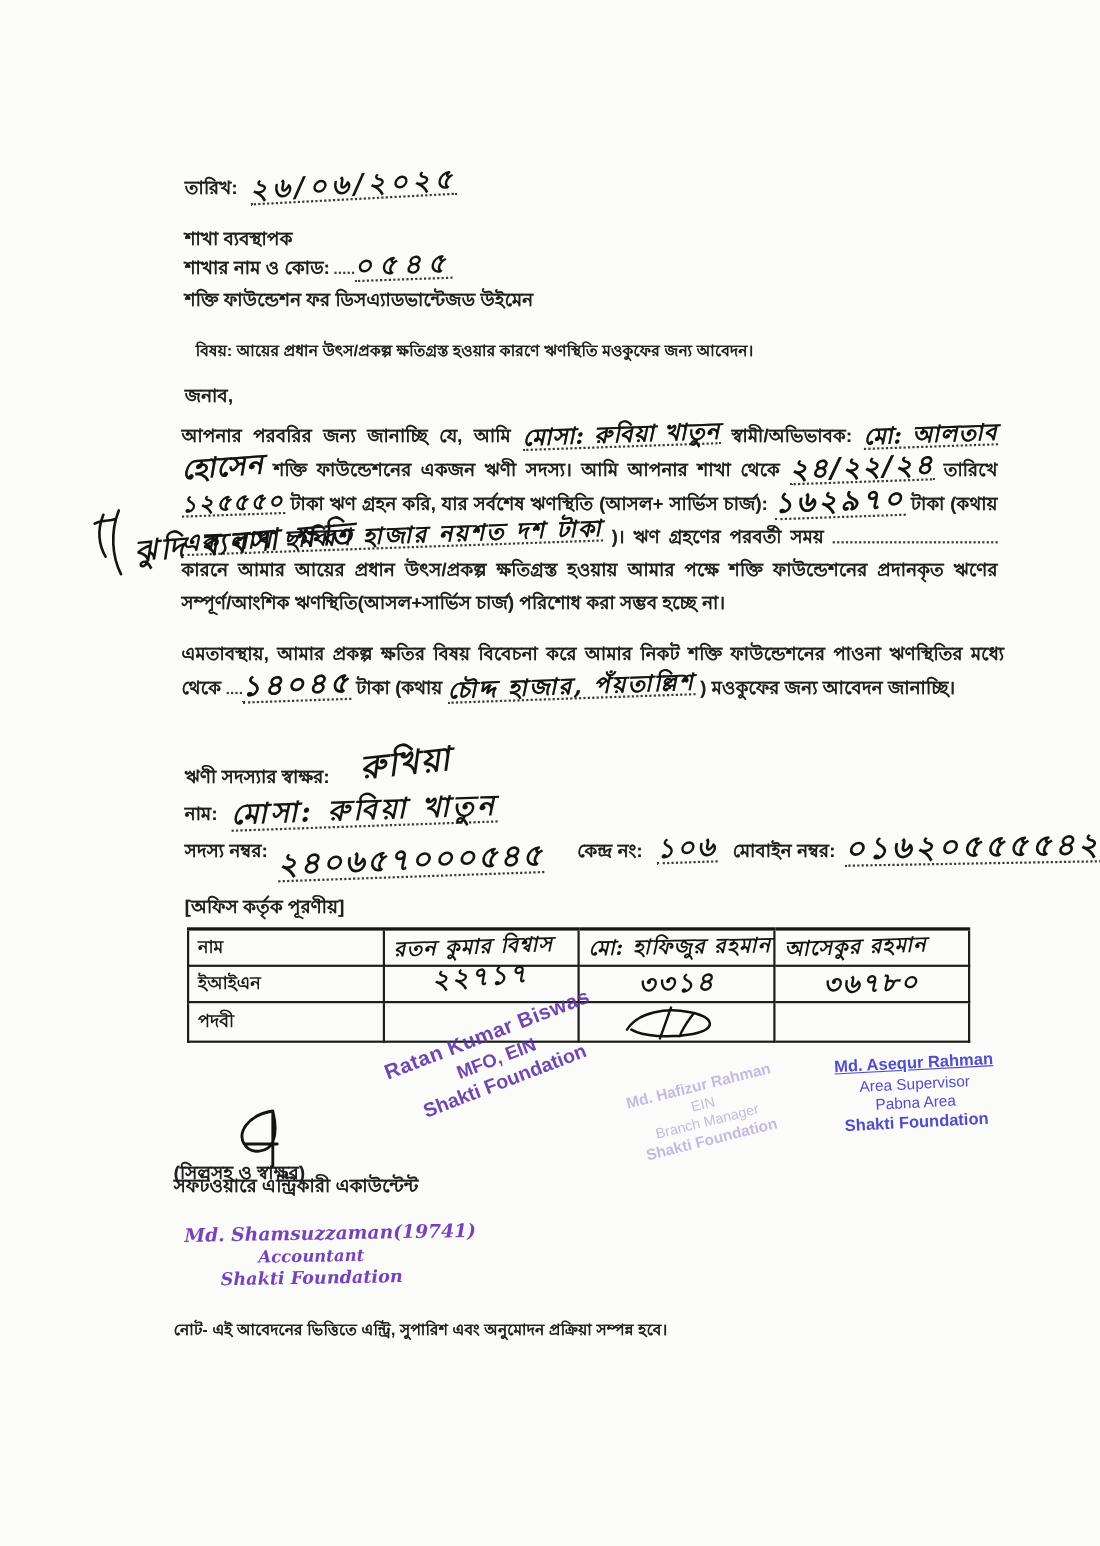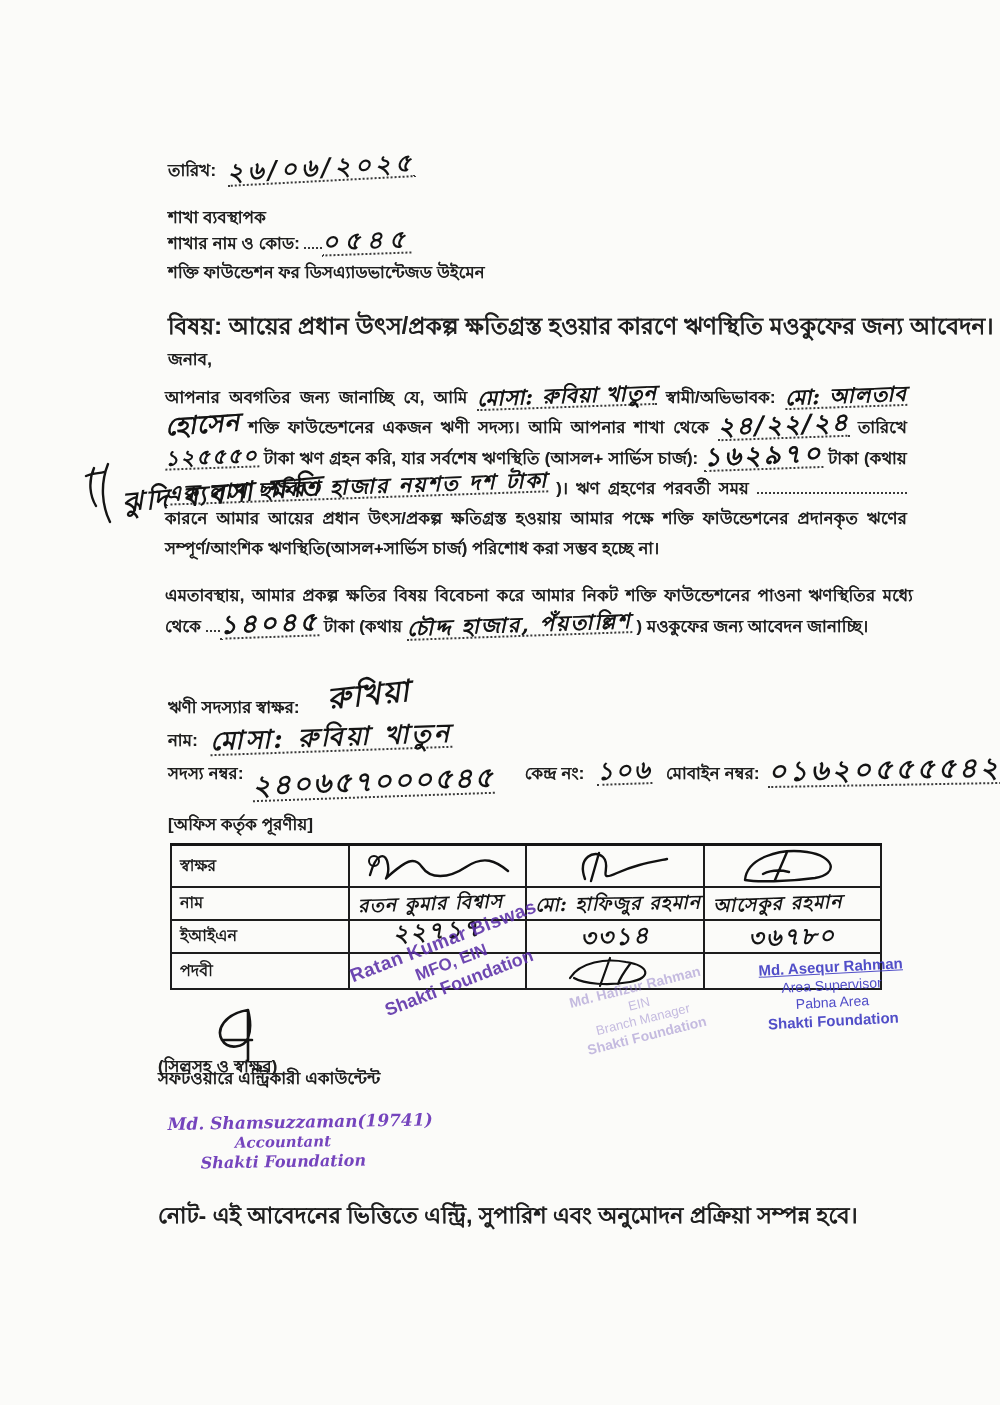--- a/index.html
+++ b/index.html
@@ -82,26 +82,26 @@
 
 <div class="abs print" style="left:168px; top:205px;">শাখা ব্যবস্থাপক</div>
 
 <div class="abs" style="left:168px; top:228px;">
   <span class="print">শাখার নাম ও কোড:</span>
   <span class="blank" style="width:18px;"></span><span class="hw hw-big dotted" style="letter-spacing:6px;">০৫৪৫</span>
 </div>
 
 <div class="abs print" style="left:168px; top:260px;">শক্তি ফাউন্ডেশন ফর ডিসএ্যাডভান্টেজড উইমেন</div>
 
-<div class="abs print print-b" style="left:168px; top:308px; font-size:23px;">বিষয়: আয়ের প্রধান উৎস/প্রকল্প ক্ষতিগ্রস্ত হওয়ার কারণে ঋণস্থিতি মওকুফের জন্য আবেদন।</div>
+<div class="abs print print-b" style="left:178px; top:308px; font-size:14px;">বিষয়: আয়ের প্রধান উৎস/প্রকল্প ক্ষতিগ্রস্ত হওয়ার কারণে ঋণস্থিতি মওকুফের জন্য আবেদন।</div>
 
 <div class="abs print" style="left:168px; top:347px;text-align:right;">জনাব,</div>
 
 <div class="abs print para" style="left:165px; top:382px; width:742px;">
-  <span>আপনার অবগতির জন্য জানাচ্ছি যে, আমি</span>
+  <span>আপনার পরবরির জন্য জানাচ্ছি যে, আমি</span>
   <span class="hw hw-med dotted">মোসা: রুবিয়া খাতুন</span>
   <span>স্বামী/অভিভাবক:</span>
   <span class="hw hw-med dotted">মো: আলতাব</span>
   <span class="hw hw-big" style="transform:rotate(-4deg);">হোসেন</span>
   <span>শক্তি ফাউন্ডেশনের একজন ঋণী সদস্য। আমি আপনার শাখা থেকে</span>
   <span class="hw hw-big dotted" style="letter-spacing:2px;">২৪/২২/২৪</span>
   <span>তারিখে</span>
   <span class="hw hw-med dotted" style="letter-spacing:2px;">১২৫৫৫০</span>
   <span>টাকা ঋণ গ্রহন করি, যার সর্বশেষ ঋণস্থিতি (আসল+ সার্ভিস চার্জ):</span>
   <span class="hw hw-num dotted">১৬২৯৭০</span>
@@ -142,39 +142,20 @@
   <span class="hw dotted" style="font-size:25px; margin-left:8px; letter-spacing:2px;">১০৬</span>
   <span class="print" style="margin-left:10px;">মোবাইন নম্বর:</span>
   <span class="hw dotted" style="font-size:28px; margin-left:4px; letter-spacing:3px; transform:rotate(-1deg);">০১৬২০৫৫৫৫৪২</span>
 </div>
 
 <div class="abs print" style="left:168px; top:812px;">[অফিস কর্তৃক পূরণীয়]</div>
 
 <table class="office abs" style="left:170px; top:843px; width:712px;">
   <tbody>
   <tr>
-    <td style="height:36px;">স্বাক্ষর</td>
-    <td class="cell-center">
-      <svg class="sig-svg" width="150" height="34" viewBox="0 0 150 34" style="margin:0 auto; overflow:visible;">
-        <path d="M8 26 C14 4 24 2 26 16 C28 30 18 34 30 24 S52 6 60 18 S86 30 104 18 S134 12 146 22" stroke="#111" stroke-width="2.4" fill="none" stroke-linecap="round"></path>
-        <circle cx="12" cy="12" r="5" stroke="#111" stroke-width="2" fill="none"></circle>
-      </svg>
-    </td>
-    <td class="cell-center">
-      <svg class="sig-svg" width="120" height="34" viewBox="0 0 120 34" style="margin:0 auto; overflow:visible;">
-        <path d="M30 30 C22 8 40 0 48 8 C58 18 40 34 62 24 C80 16 92 14 112 10 M44 4 L36 32" stroke="#111" stroke-width="2.4" fill="none" stroke-linecap="round"></path>
-      </svg>
-    </td>
-    <td class="cell-center">
-      <svg class="sig-svg" width="130" height="36" viewBox="0 0 130 36" style="margin:0 auto; overflow:visible;">
-        <path d="M18 32 C20 10 52 0 80 4 C108 8 112 26 88 30 C60 34 30 34 18 32 M60 4 L48 32 M36 26 C44 22 54 22 62 24" stroke="#111" stroke-width="2.4" fill="none" stroke-linecap="round"></path>
-      </svg>
-    </td>
-  </tr>
-  <tr>
     <td style="height:28px;margin-top:48px;">নাম</td>
     <td>
       <span class="hw" style="font-size:19px; white-space:nowrap; transform:rotate(-2deg);">রতন কুমার বিশ্বাস</span>
     </td>
     <td>
       <span class="hw" style="font-size:19px; white-space:nowrap; transform:rotate(-1deg);">মো: হাফিজুর রহমান</span>
     </td>
     <td>
       <span class="hw" style="font-size:19px; white-space:nowrap; transform:rotate(-2deg);">আসেকুর রহমান</span>
     </td>
@@ -230,13 +211,13 @@
 
 <div class="abs print" style="left:158px; top:1066px;">সফটওয়ারে এন্ট্রিকারী একাউন্টেন্ট</div>
 <div class="abs print" style="left:158px; top:1054px;">(সিলসহ ও স্বাক্ষর)</div>
 
 <div class="stamp" style="left:168px; top:1112px; width:230px; transform:rotate(-1deg); color:#6a35b8; text-align:center; opacity:.92; font-family:'DejaVu Serif', serif; font-style:italic;">
   <span class="ln" style="font-size:17px; font-weight:700;">Md. Shamsuzzaman(19741)</span>
   <span class="ln" style="font-size:15px; font-weight:700;">Accountant</span>
   <span class="ln" style="font-size:16px; font-weight:700;">Shakti Foundation</span>
 </div>
 
-<div class="abs print" style="left:158px; top:1198px; font-size:22px;">নোট- এই আবেদনের ভিত্তিতে এন্ট্রি, সুপারিশ এবং অনুমোদন প্রক্রিয়া সম্পন্ন হবে।</div>
+<div class="abs print" style="left:158px; top:1198px; font-size:14px;">নোট- এই আবেদনের ভিত্তিতে এন্ট্রি, সুপারিশ এবং অনুমোদন প্রক্রিয়া সম্পন্ন হবে।</div>
 
 </body></html>

